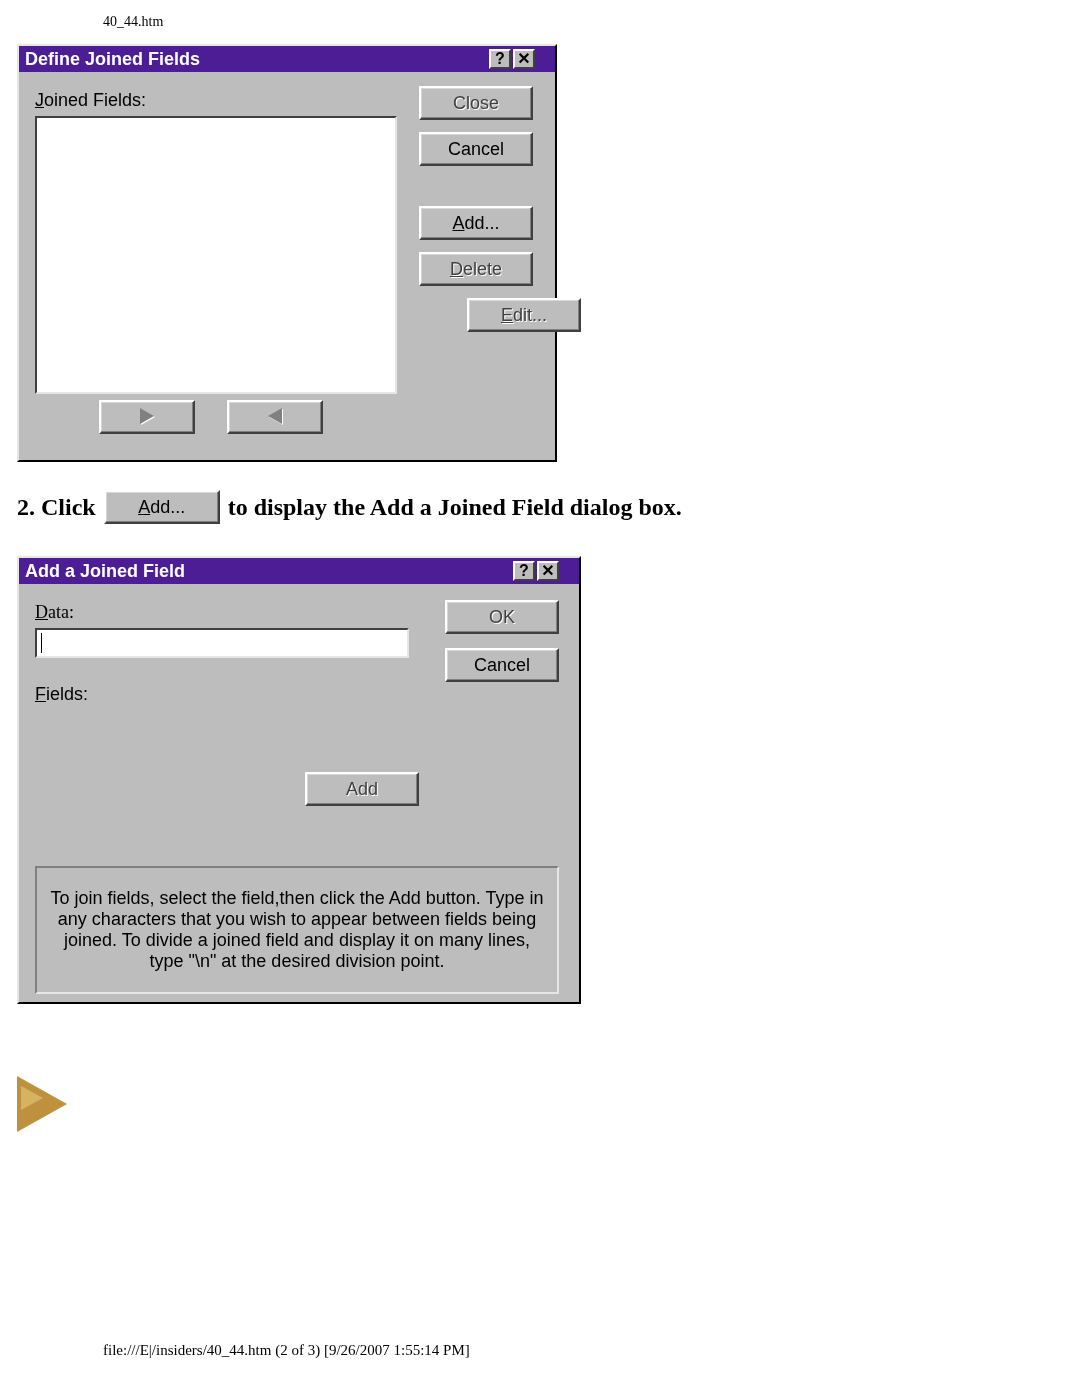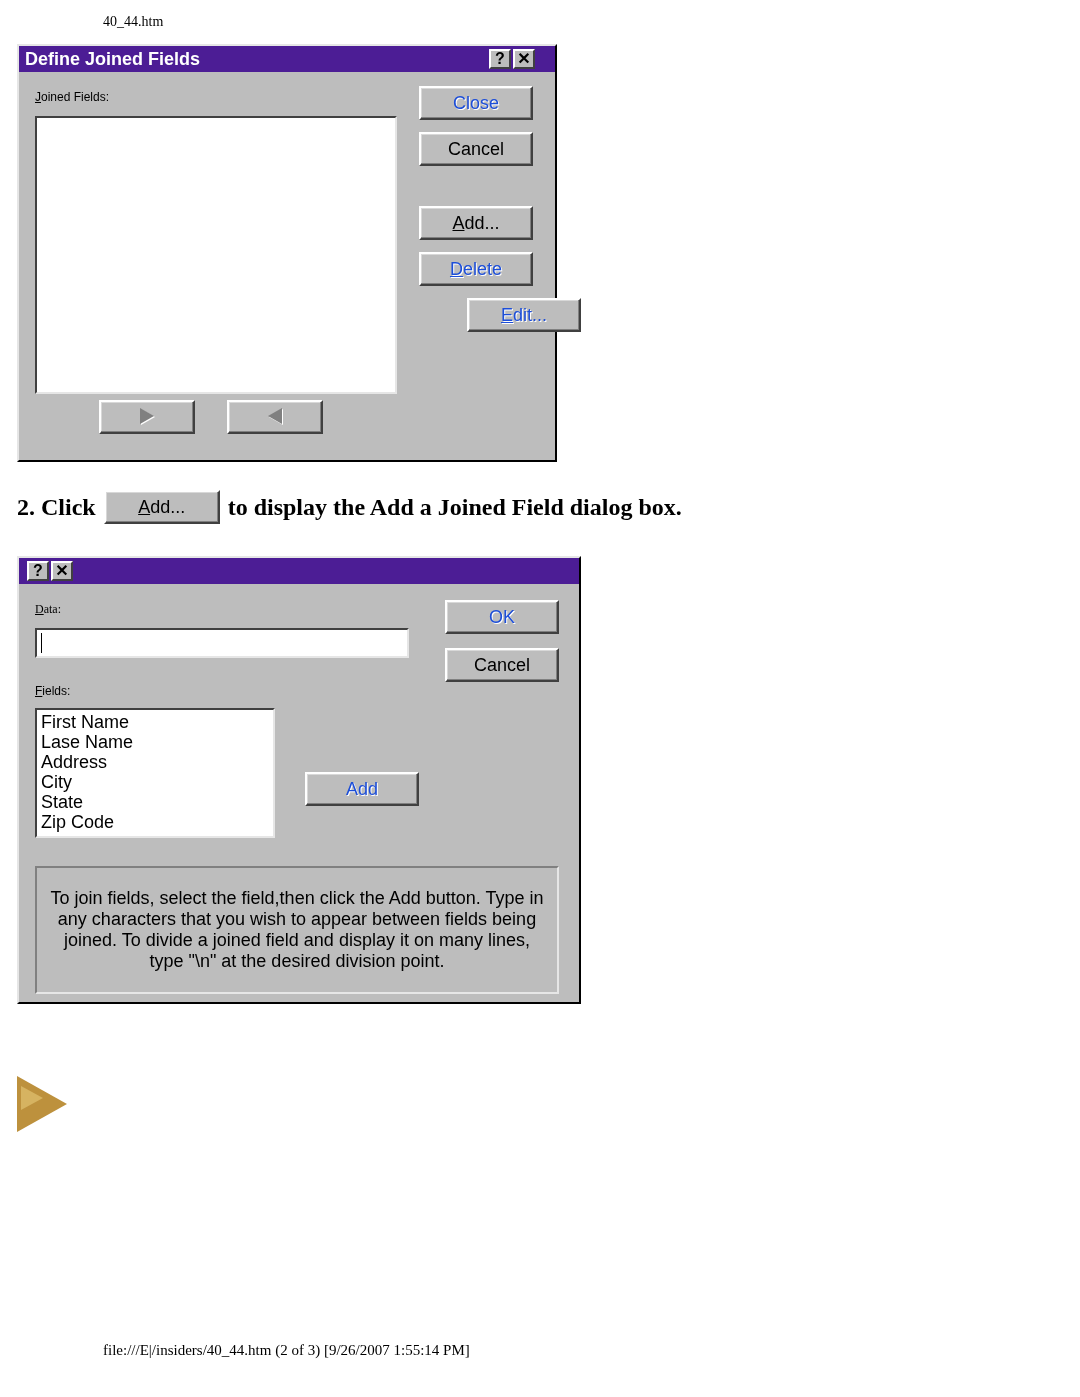--- a/index.html
+++ b/index.html
@@ -58,21 +58,21 @@
     border-bottom: 2px solid #404040;
     font-family: Arial, sans-serif;
     font-size: 16px;
     font-weight: bold;
     color: #000;
     text-align: center;
     line-height: 16px;
     box-sizing: border-box;
   }
 
-  .lbl { position: absolute; font-size: 12px; }
+  .lbl { position: absolute; font-size: 18px; }
   .ul-letter { text-decoration: underline; }
 
   .sunken {
     background: #fff;
     position: absolute;
     border-top: 2px solid #404040;
     border-left: 2px solid #404040;
     border-right: 2px solid #e6e6e6;
     border-bottom: 2px solid #e6e6e6;
     box-sizing: border-box;
@@ -96,21 +96,21 @@
     border-left: 2px solid #fff;
     border-right: 2px solid #404040;
     border-bottom: 2px solid #404040;
     box-shadow: inset -1px -1px 0 #808080, inset 1px 1px 0 #d8d8d8;
     text-align: center;
     font-size: 18px;
     line-height: 30px;
     height: 30px;
     box-sizing: content-box;
   }
-  .btn.disabled { color: #1d4ed8; text-shadow: 1px 1px 0 #fff; }
+  .btn.disabled { color: #404040; text-shadow: 1px 1px 0 #fff; }
   .btn .ul { text-decoration: underline; }
 
   
   #dlg1 { top: 44px; left: 17px; width: 536px; height: 414px; }
   #dlg1 .lbl1 { top: 44px; left: 16px; }
   #dlg1 .listbox1 { top: 70px; left: 16px; width: 362px; height: 278px; }
   #dlg1 .btn-close  { top: 40px;  left: 400px; width: 110px; }
   #dlg1 .btn-cancel { top: 86px;  left: 400px; width: 110px; }
   #dlg1 .btn-add    { top: 160px; left: 400px; width: 110px; }
   #dlg1 .btn-delete { top: 206px; left: 400px; width: 110px; }
@@ -253,41 +253,34 @@
 <div class="instruction">
   <span>2. Click</span>
   <span class="inline-btn">
     <span class="ul">A</span><span>dd...</span>
   </span>
   <span> to display the Add a Joined Field dialog box.</span>
 </div>
 
 <div id="dlg2" class="win">
   <div class="titlebar">
+    <span class="title">Add a Joined Field</span>
     <span class="tbtn">?</span>
     <span class="tbtn">✕</span>
   </div>
 
   <div class="lbl lbl-data">
     <span class="ul-letter">D</span><span>ata:</span>
   </div>
   <div class="sunken data-box">
     <span class="caret"></span>
   </div>
 
   <div class="lbl lbl-fields">
     <span class="ul-letter">F</span><span>ields:</span>
-  </div>
-  <div class="sunken fields-box">
-    <div>First Name</div>
-    <div>Lase Name</div>
-    <div>Address</div>
-    <div>City</div>
-    <div>State</div>
-    <div>Zip Code</div>
   </div>
 
   <div class="btn disabled btn-ok">
     <span>OK</span>
   </div>
   <div class="btn btn-cancel2">
     <span>Cancel</span>
   </div>
   <div class="btn disabled btn-add2">
     <span>Add</span>

